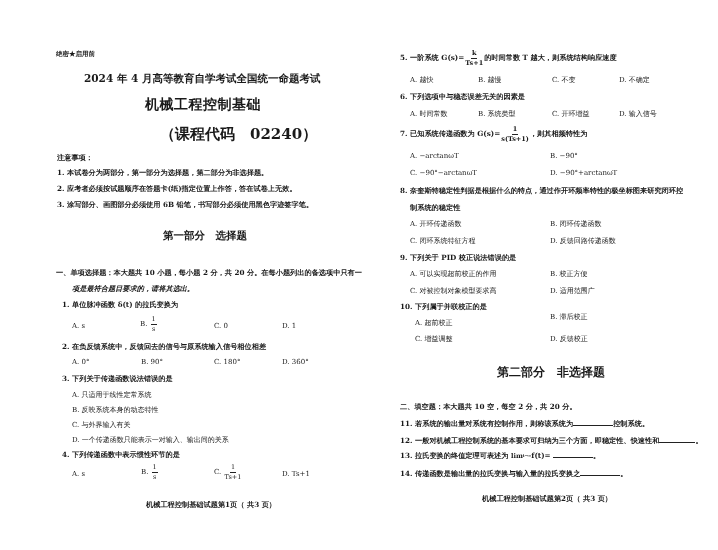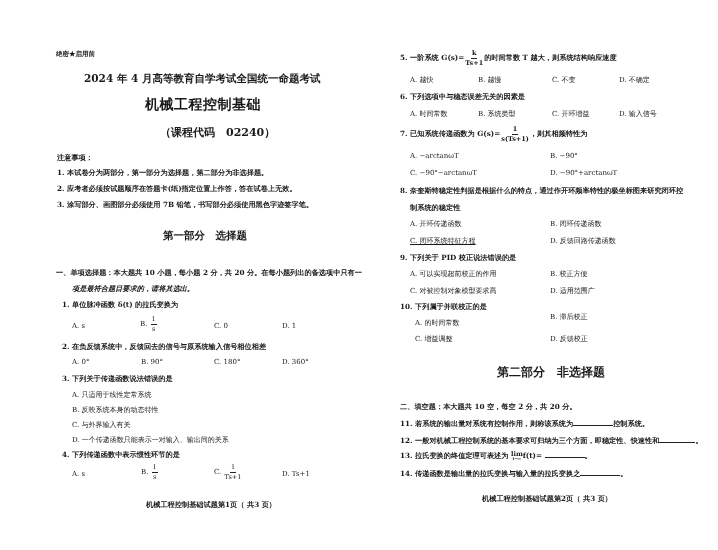--- a/index.html
+++ b/index.html
@@ -23,26 +23,26 @@
 <body>
 
 <div class="page page-left">
 
   <div class="abs bold" style="left:56px; top:50px; font-size:6.5px;">绝密★启用前</div>
 
   <div class="abs bold" style="left:84px; top:72px; font-size:10.5px;">2024 年 4 月高等教育自学考试全国统一命题考试</div>
 
   <div class="abs bold" style="left:145px; top:96px; font-size:14px; letter-spacing:0.5px;">机械工程控制基础</div>
 
-  <div class="abs bold" style="left:160px; top:125px; font-size:11px;">（课程代码　02240）</div>
+  <div class="abs bold" style="left:160px; top:125px; font-size:15px;">（课程代码　02240）</div>
 
   <div class="abs bold sm" style="left:57px; top:153px;">注意事项：</div>
   <div class="abs bold sm" style="left:57px; top:168px;">1. 本试卷分为两部分，第一部分为选择题，第二部分为非选择题。</div>
   <div class="abs bold sm" style="left:57px; top:184px;">2. 应考者必须按试题顺序在答题卡(纸)指定位置上作答，答在试卷上无效。</div>
-  <div class="abs bold sm" style="left:57px; top:200px;">3. 涂写部分、画图部分必须使用 7B 铅笔，书写部分必须使用黑色字迹签字笔。</div>
+  <div class="abs bold sm" style="left:57px; top:200px;">3. 涂写部分、画图部分必须使用 6B 铅笔，书写部分必须使用黑色字迹签字笔。</div>
 
   <div class="abs bold" style="left:163px; top:229px; font-size:10.5px;">第一部分　选择题</div>
 
   <div class="abs bold sm" style="left:56px; top:268px;">一、单项选择题：本大题共 10 小题，每小题 2 分，共 20 分。在每小题列出的备选项中只有一</div>
   <div class="abs bold sm" style="left:72px; top:284px;font-style:italic;">项是最符合题目要求的，请将其选出。</div>
 
   <div class="abs bold sm" style="left:62px; top:300px;">1. 单位脉冲函数 δ(t) 的拉氏变换为</div>
   <div class="opt" style="left:72px; top:322px;">A. s</div>
   <div class="opt" style="left:140px; top:316px;">
     <span>B.</span>
@@ -114,49 +114,49 @@
   </div>
   <div class="opt" style="left:50px; top:152px;">A. −arctanωT</div>
   <div class="opt" style="left:190px; top:152px;">B. −90°</div>
   <div class="opt" style="left:50px; top:169px;text-align:center;">C. −90°−arctanωT</div>
   <div class="opt" style="left:190px; top:169px;">D. −90°+arctanωT</div>
 
   <div class="abs bold sm" style="left:40px; top:186px;">8. 奈奎斯特稳定性判据是根据什么的特点，通过作开环频率特性的极坐标图来研究闭环控</div>
   <div class="abs bold sm" style="left:50px; top:203px;">制系统的稳定性</div>
   <div class="opt" style="left:50px; top:219px;">A. 开环传递函数</div>
   <div class="opt" style="left:190px; top:219px;">B. 闭环传递函数</div>
-  <div class="opt" style="left:50px; top:236px;text-decoration:underline;">C. 闭环系统特征方程</div>
+  <div class="opt" style="left:50px; top:236px;">C. 闭环系统特征方程</div>
   <div class="opt" style="left:190px; top:236px;">D. 反馈回路传递函数</div>
 
   <div class="abs bold sm" style="left:40px; top:253px;">9. 下列关于 PID 校正说法错误的是</div>
   <div class="opt" style="left:50px; top:269px;">A. 可以实现超前校正的作用</div>
   <div class="opt" style="left:190px; top:269px;">B. 校正方便</div>
   <div class="opt" style="left:50px; top:286px;">C. 对被控制对象模型要求高</div>
   <div class="opt" style="left:190px; top:286px;">D. 适用范围广</div>
 
   <div class="abs bold sm" style="left:40px; top:302px;">10. 下列属于并联校正的是</div>
-  <div class="opt" style="left:55px; top:318px;">A. 的时间常数</div>
+  <div class="opt" style="left:55px; top:318px;">A. 超前校正</div>
   <div class="opt" style="left:190px; top:312px;">B. 滞后校正</div>
   <div class="opt" style="left:55px; top:334px;">C. 增益调整</div>
   <div class="opt" style="left:190px; top:334px;">D. 反馈校正</div>
 
   <div class="abs bold" style="left:137px; top:364px; font-size:12px;">第二部分　非选择题</div>
 
   <div class="abs bold sm" style="left:40px; top:402px;">二、填空题：本大题共 10 空，每空 2 分，共 20 分。</div>
 
   <div class="abs bold sm" style="left:40px; top:418px;">
     <span>11. 若系统的输出量对系统有控制作用，则称该系统为</span><span class="blank" style="width:40px;"></span><span>控制系统。</span>
   </div>
 
   <div class="abs bold sm" style="left:40px; top:435px;">
     <span>12. 一般对机械工程控制系统的基本要求可归纳为三个方面，即稳定性、快速性和</span><span class="blank" style="width:36px;"></span><span>。</span>
   </div>
 
   <div class="abs bold sm" style="left:40px; top:450px;">
-    <span>13. 拉氏变换的终值定理可表述为 </span><span style="display:inline-flex; flex-direction:column; align-items:center; vertical-align:middle; line-height:1;">
+    <span>13. 拉氏变换的终值定理可表述为 </span><span style="display:inline-flex; align-items:center; vertical-align:middle; line-height:1;">
         <span style="font-size:6.5px;">lim</span>
         <span style="font-size:4px;">t→∞</span>
       </span><span>f(t)=</span>&nbsp;<span class="blank" style="width:40px;"></span><span>。</span>
   </div>
 
   <div class="abs bold sm" style="left:40px; top:468px;">
     <span>14. 传递函数是输出量的拉氏变换与输入量的拉氏变换之</span><span class="blank" style="width:40px;"></span><span>。</span>
   </div>
 
   <div class="abs bold sm" style="left:122px; top:494px;">机械工程控制基础试题第2页（ 共3 页）</div>

